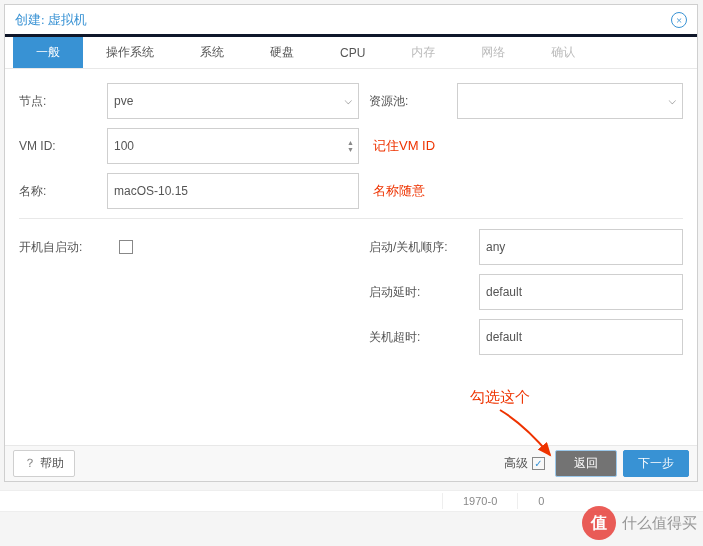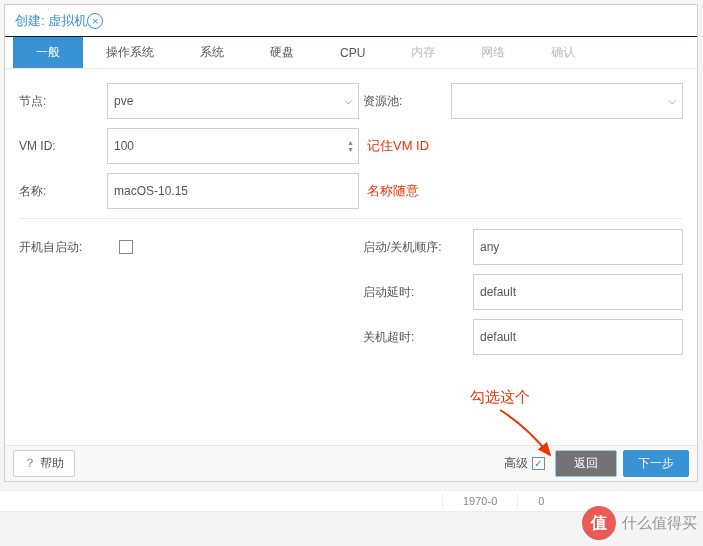--- a/index.html
+++ b/index.html
@@ -1,26 +1,26 @@
 <!DOCTYPE html>
 <html><head>
 <meta charset="utf-8">
 <style>
 * { box-sizing: border-box; margin: 0; padding: 0; }
 body { font-family: "Helvetica Neue", Arial, sans-serif; font-size: 12px; color: #555; background: #f5f5f5; width: 703px; height: 546px; position: relative; overflow: hidden; }
 .dialog { position: absolute; top: 4px; left: 4px; width: 694px; height: 478px; background: #fff; border: 1px solid #cfcfcf; }
-.title-bar { height: 32px; border-bottom: 1px solid #0f172a; display: flex; align-items: center; padding: 0 10px; justify-content: flex-start; }
+.title-bar { height: 32px; border-bottom: 3px solid #0f172a; display: flex; align-items: center; padding: 0 10px; justify-content: space-between; font-family: Liberation Serif, serif; }
 .title-text { color: #3892d4; font-size: 13px; }
 .close-x { width: 16px; height: 16px; border: 1.5px solid #3892d4; border-radius: 50%; display: flex; align-items: center; justify-content: center; color: #3892d4; font-size: 11px; cursor: pointer; }
 .tabs { height: 32px; border-bottom: 1px solid #e8e8e8; display: flex; align-items: stretch; padding: 0 8px; }
 .tab { padding: 0 23px; display: flex; align-items: center; color: #555; cursor: pointer; position: relative; }
 .tab.active { background: #3892d4; color: #fff; }
 .tab.disabled { color: #bbb; }
 .form-area { padding: 14px 14px 0 14px; }
-.row { display: flex; align-items: center; margin-bottom: 9px; gap: 4px; }
+.row { display: flex; align-items: center; margin-bottom: 9px; gap: 10px; }
 .left-col { width: 340px; display: flex; align-items: center; }
 .right-col { flex: 1; display: flex; align-items: center; }
 .lbl { width: 88px; color: #555; }
 .field { flex: 1; border: 1px solid #cfcfcf; height: 24px; display: flex; align-items: center; padding: 17px 6px; background: #fff; position: relative; }
 .field.num .spin { position: absolute; right: 4px; display: flex; flex-direction: column; font-size: 7px; line-height: 7px; color: #888; }
 .dd-arrow { margin-left: auto; color: #888; font-size: 10px; }
 .note { color: #e30; font-size: 13px; margin-left: 4px; }
 .divider { border-top: 1px solid #e8e8e8; margin: 6px 0 10px 0; }
 .chk { width: 14px; height: 14px; border: 1px solid #888; display: inline-block; background: #fff; }
 .footer { position: absolute; bottom: 0; left: 0; right: 0; height: 36px; border-top: 1px solid #e8e8e8; display: flex; align-items: center; padding: 0 8px; background: #f8f8f8; }

